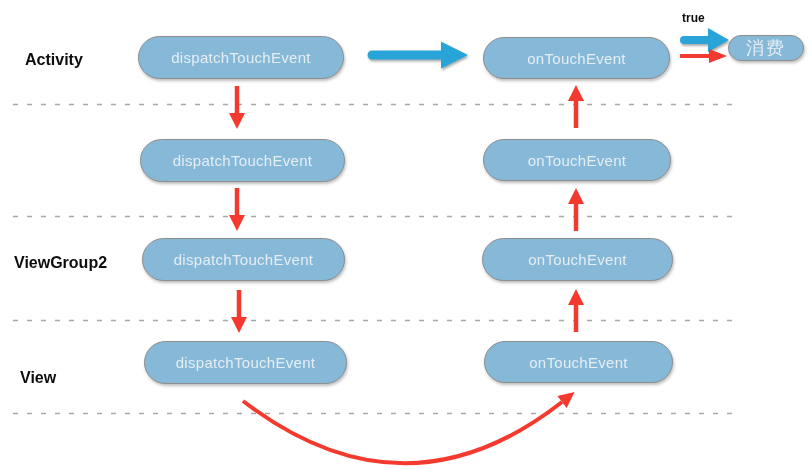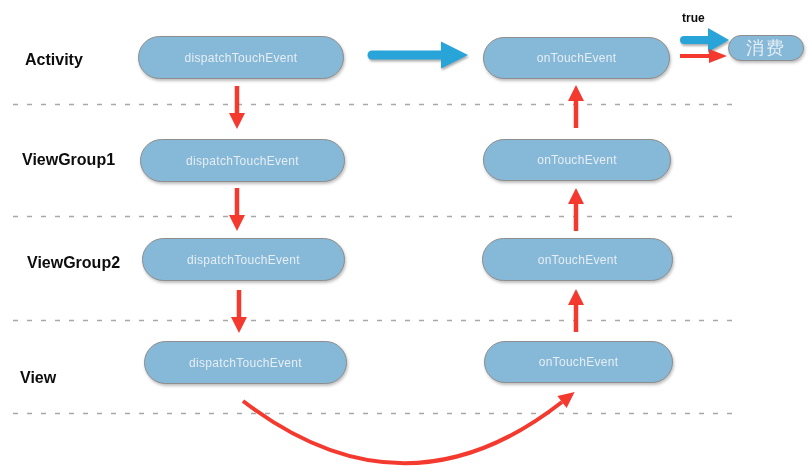--- a/index.html
+++ b/index.html
@@ -11,21 +11,21 @@
     position:absolute;font-size:16px;font-weight:700;
     color:var(--label-text,#0d0d0d);white-space:nowrap;line-height:19px;
   }
   .pill{
     position:absolute;box-sizing:border-box;
     background:var(--pill-fill,#86b8d8);
     border:1.5px solid var(--pill-border,#8e8e8e);
     border-radius:22px;
     color:var(--pill-text,#e6eef4);
     display:flex;align-items:center;justify-content:center;
-    font-size:12px;font-weight:300;letter-spacing:.3px;white-space:nowrap;
+    font-size:15px;font-weight:300;letter-spacing:.3px;white-space:nowrap;
     box-shadow:1px 2px 3px rgba(70,70,70,.35);
   }
   .pill.consume{font-size:18px;border-radius:20px;letter-spacing:2px;}
   .true-label{
     position:absolute;left:682px;top:10px;font-size:12px;font-weight:600;
     color:var(--label-text,#0d0d0d);line-height:16px;
   }
   svg.overlay{position:absolute;left:0;top:0;pointer-events:none;}
   .divider{stroke:var(--divider,#a8a8a8);stroke-width:1.5;stroke-dasharray:5 9;fill:none;}
   .red-line{stroke:var(--red-arrow,#f43a2e);fill:none;}
@@ -33,22 +33,21 @@
   .blue-line{stroke:var(--blue-arrow,#29a4d9);fill:none;}
   .blue-fill{fill:var(--blue-arrow,#29a4d9);}
   .shadowed{filter:drop-shadow(1px 2.5px 1px rgba(0,0,0,.32));}
 </style>
 </head>
 <body>
 
 <div class="canvas">
 
   <div class="row-label" style="left:25px;top:50px">Activity</div>
-  <div class="row-label" style="left:22px;top:150px">ViewGroup1</div>
-  <div class="row-label" style="left:27px;top:253px">ViewGroup2</div>
+  <div class="row-label" style="left:14px;top:253px">ViewGroup2</div>
   <div class="row-label" style="left:20px;top:368px">View</div>
 
   <div class="pill" style="left:138px;top:36px;width:206px;height:43px">dispatchTouchEvent</div>
   <div class="pill" style="left:140px;top:139px;width:205px;height:43px">dispatchTouchEvent</div>
   <div class="pill" style="left:142px;top:238px;width:203px;height:43px">dispatchTouchEvent</div>
   <div class="pill" style="left:144px;top:341px;width:203px;height:43px">dispatchTouchEvent</div>
 
   <div class="pill" style="left:483px;top:37px;width:187px;height:42px">onTouchEvent</div>
   <div class="pill" style="left:483px;top:139px;width:188px;height:42px">onTouchEvent</div>
   <div class="pill" style="left:482px;top:238px;width:191px;height:43px">onTouchEvent</div>

